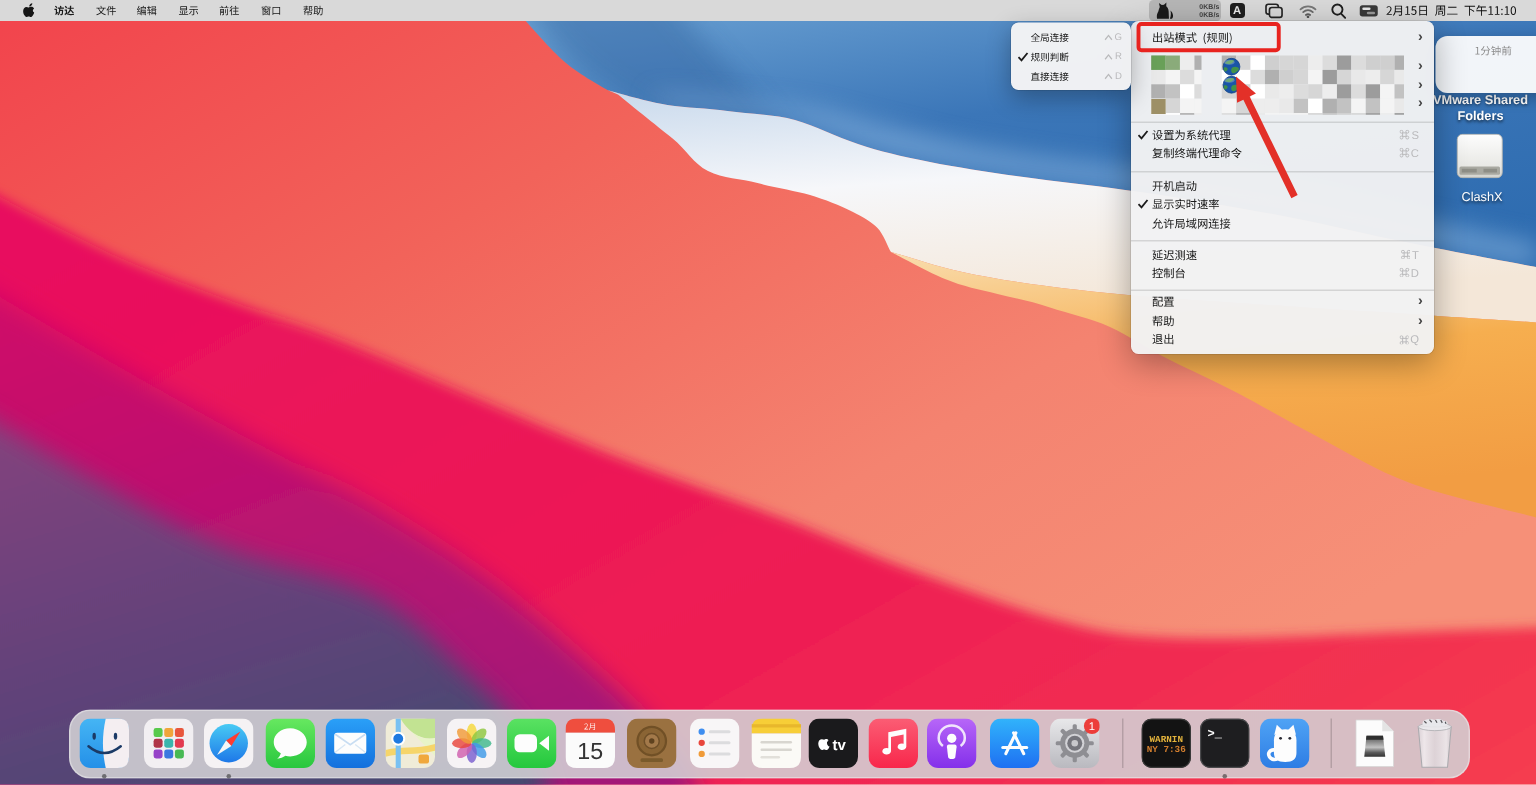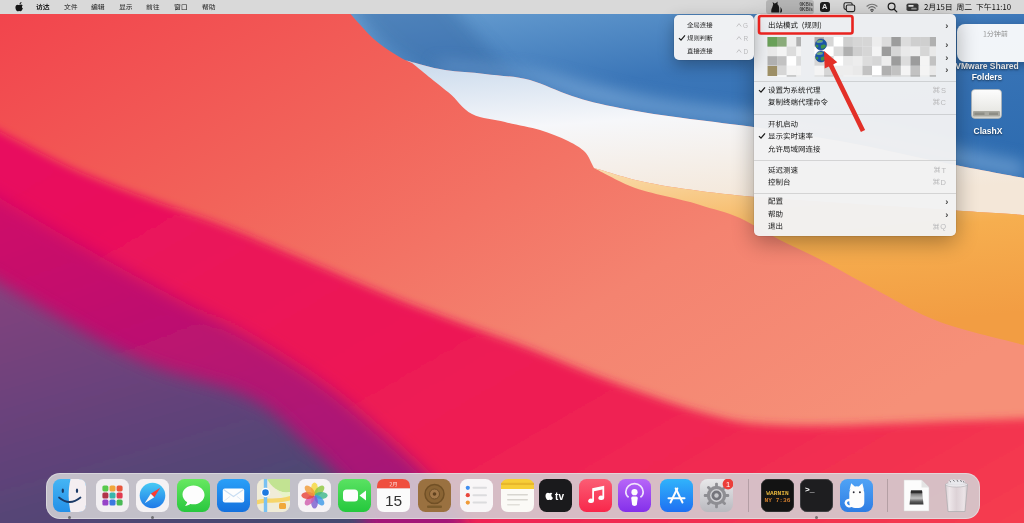--- a/index.html
+++ b/index.html
@@ -435,21 +435,21 @@
 <stop offset="0" stop-color="#fdfdfd"></stop>
           <stop offset="0.75" stop-color="#e8e8e4"></stop>
           <stop offset="1" stop-color="#d2d2cc"></stop>
         </linearGradient>
       </defs>
 <rect x="1.5" y="0.5" width="30" height="29" rx="3.5" fill="url(#drv)" stroke="#b6b6b0" stroke-width="0.6"></rect>
 <rect x="3" y="22" width="27" height="5.5" rx="1" fill="#a9a9a1"></rect>
 <rect x="4.5" y="23.5" width="10" height="2.5" fill="#8e8e86"></rect>
 <rect x="19" y="23.5" width="9" height="2.5" fill="#8e8e86"></rect>
 </svg>
-<div class="abs" style="left:956px;top:126px;width:64px;text-align:center;font-size:8.5px;font-weight:bold;color:#fff;text-shadow:0 1px 2px rgba(0,0,0,0.6);z-index:4;">ClashX</div>
+<div class="abs" style="left:956px;top:126px;width:64px;text-align:center;font-size:8.5px;font-weight:normal;color:#fff;text-shadow:0 1px 2px rgba(0,0,0,0.6);z-index:4;">ClashX</div>
 
 <svg class="abs" style="left:0;top:0;z-index:40;pointer-events:none" width="1024" height="523">
  <rect x="759" y="16" width="93.5" height="17.5" rx="2" fill="none" stroke="#e8231f" stroke-width="2.6"></rect>
  <polygon points="824,51 837.3,62.3 833.1,64.4 865.1,130 860.9,132.1 828.9,66.5 824.7,68.5" fill="#e33028"></polygon>
 </svg>
 
 <div class="abs" id="dock" style="left:46px;top:473px;width:934px;height:45.5px;background:rgba(211,209,213,0.88);border:0.5px solid rgba(255,255,255,0.35);border-radius:14px;"></div>
 <svg class="abs" style="left:52.5px;top:479px" width="33" height="33" viewBox="0 0 33 33">
 <defs>
         <linearGradient id="fin" x1="0" y1="0" x2="0" y2="1">

